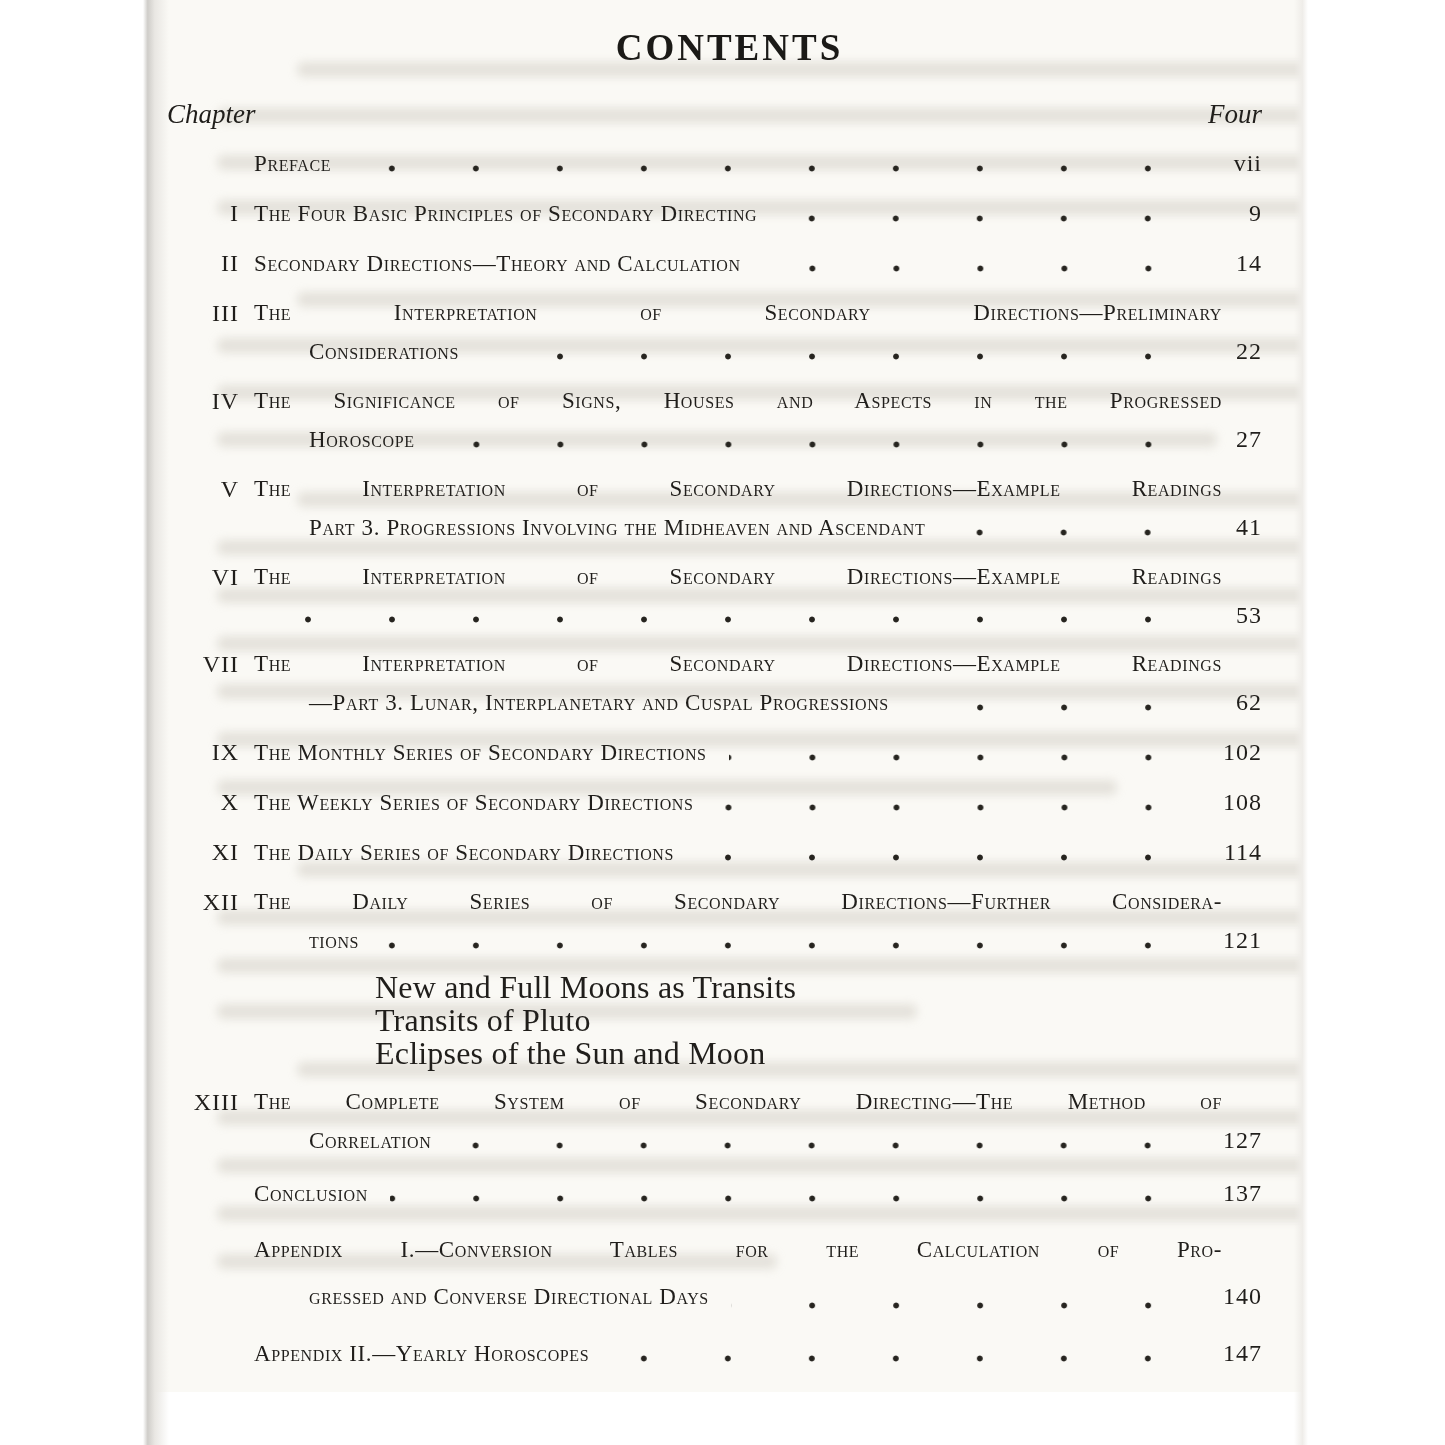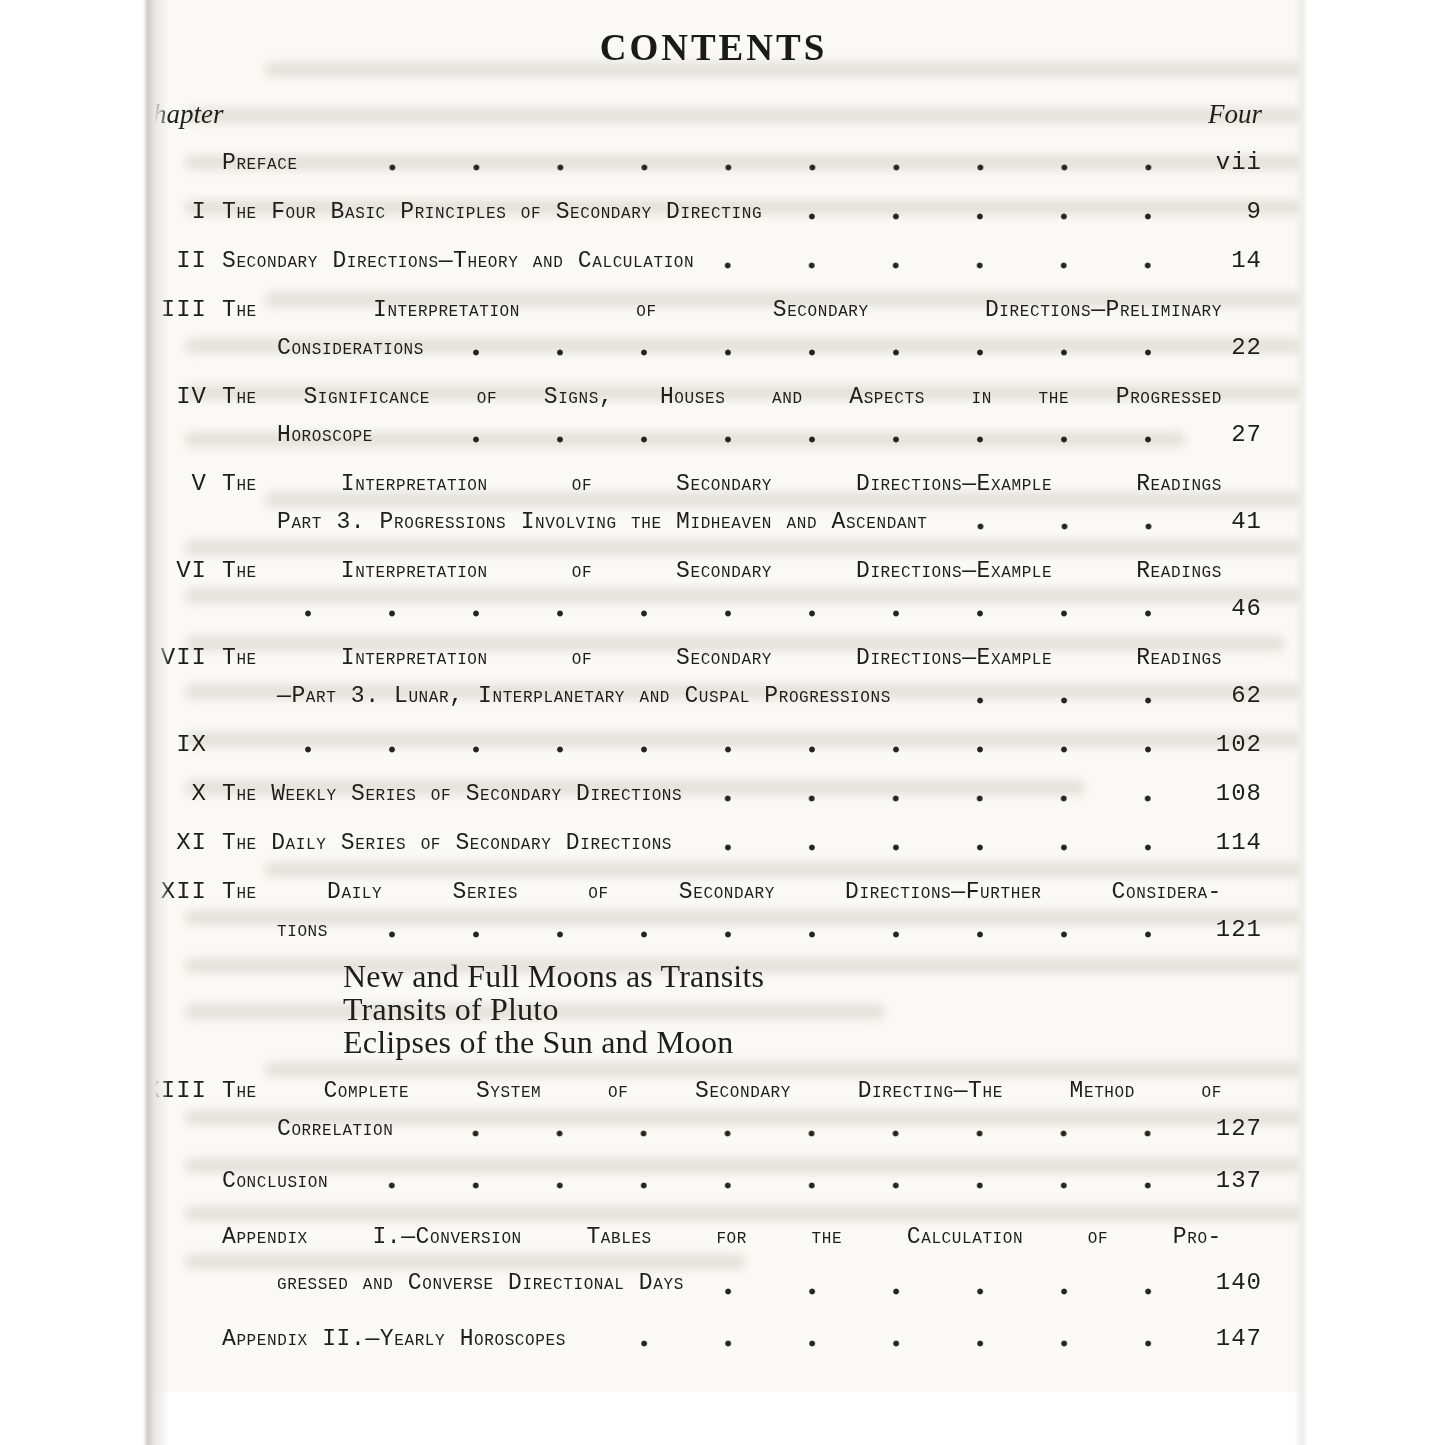--- a/index.html
+++ b/index.html
@@ -4,20 +4,21 @@
 <style>
   * { margin:0; padding:0; box-sizing:border-box; }
   html,body { width:1445px; height:1445px; overflow:hidden; background:#ffffff; }
   body { font-family:"Liberation Serif", serif; color:#201e1b; }
 
   
   .scan-page {
     position:absolute; left:145px; top:0; width:1158px; height:1392px;
     background:#faf9f5;
     overflow:hidden;
+    padding-left:32px;
   }
   .page-edge-left {
     position:absolute; left:143px; top:0; width:26px; height:1445px;
     background:linear-gradient(90deg,#ffffff 0%,#cfcdc9 18%,#e9e7e3 45%,rgba(250,249,245,0) 100%);
     z-index:3; pointer-events:none;
   }
   .page-edge-right {
     position:absolute; left:1294px; top:0; width:14px; height:1445px;
     background:linear-gradient(90deg,rgba(250,249,245,0) 0%,#efede9 60%,#ffffff 100%);
     z-index:3; pointer-events:none;
@@ -39,21 +40,21 @@
   .book-title {
     text-align:center; font-weight:700; font-size:37px; letter-spacing:3px;
     color:#1b1a17; margin:0 0 30px 0; font-variant-caps:normal;
   }
 
   .col-head { display:flex; align-items:baseline; font-style:italic; font-size:27px; margin-bottom:14px; }
   .col-head .chapter-lbl { margin-left:-30px; white-space:nowrap; } 
   .col-head .spacer { flex:1; }
 
   .toc { font-size:23px; }
-  .entry { margin-bottom:11px; display:flex;font-family:Liberation Mono, monospace; }
+  .entry { margin-bottom:11px; display:flex; }
   .entry.gap-top { margin-top:14px; }
   .num {
     width:42px; flex:0 0 42px; display:flex; justify-content:flex-end;
     white-space:nowrap; line-height:38px; letter-spacing:1px; font-size:24px;
   }
   .lines { flex:1; min-width:0; }
   .line { display:flex; align-items:baseline; line-height:38px; font-variant-caps:small-caps; letter-spacing:0.6px; }
   .line .t { white-space:nowrap; padding-left:15px; }
   .line.indent .t { padding-left:70px; }
   .line.justify { display:block; padding:0 40px 0 15px; text-align:justify; text-align-last:justify; white-space:normal; }
@@ -175,39 +176,40 @@
               <span class="pg">41</span>
             </div>
           </div>
         </div>
         <div class="entry">
           <span class="num">VI</span>
           <div class="lines">
             <div class="line justify"><span class="t">The Interpretation of Secondary Directions—Example Readings</span></div>
             <div class="line indent">
               <span class="leader"></span>
-              <span class="pg">46</span>
+              <span class="pg">53</span>
             </div>
           </div>
         </div>
         <div class="entry">
           <span class="num">VII</span>
           <div class="lines">
             <div class="line justify"><span class="t">The Interpretation of Secondary Directions—Example Readings</span></div>
             <div class="line indent">
               <span class="t">—Part 3. Lunar, Interplanetary and Cuspal Progressions</span>
               <span class="leader"></span>
               <span class="pg">62</span>
             </div>
           </div>
         </div>
         <div class="entry">
           <span class="num">IX</span>
           <div class="lines">
             <div class="line">
+              <span class="t">The Monthly Series of Secondary Directions</span>
               <span class="leader"></span>
               <span class="pg">102</span>
             </div>
           </div>
         </div>
         <div class="entry">
           <span class="num">X</span>
           <div class="lines">
             <div class="line">
               <span class="t">The Weekly Series of Secondary Directions</span>

